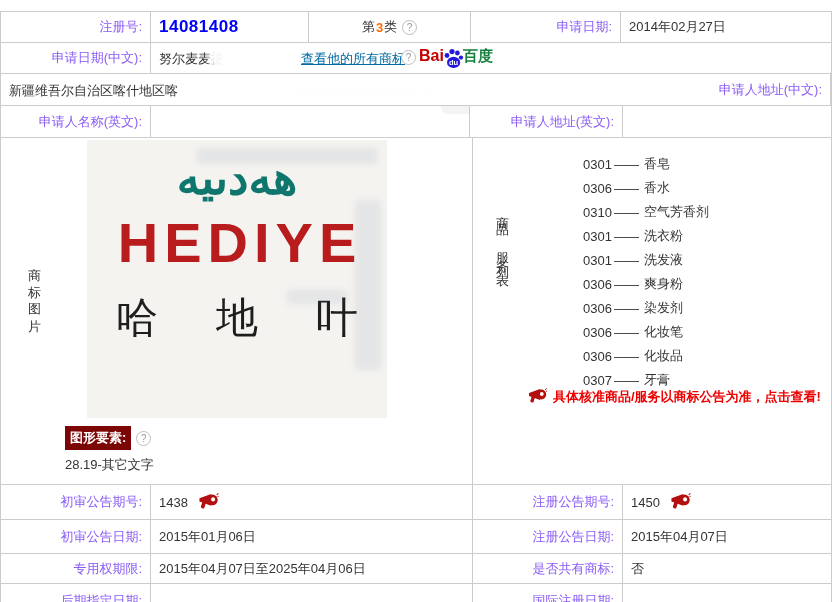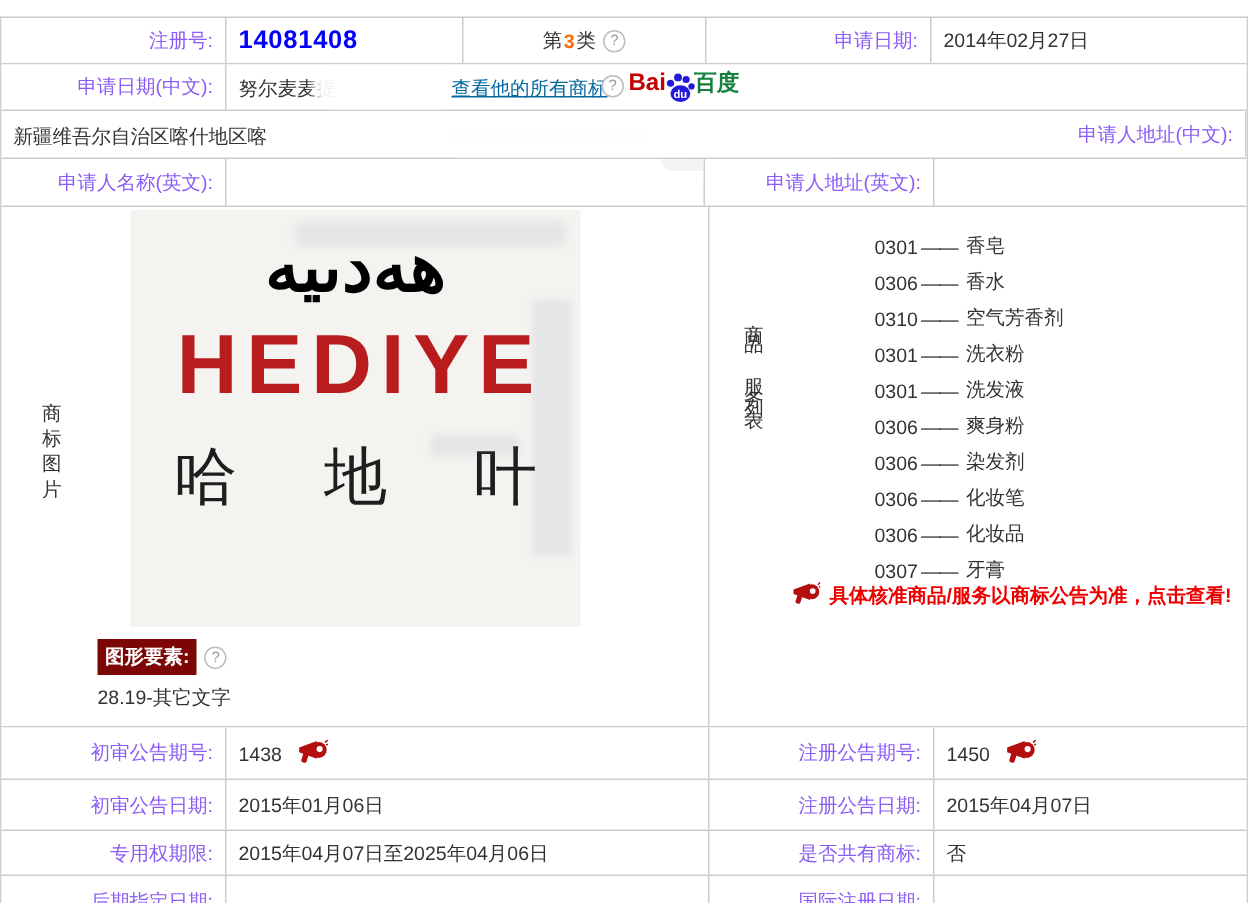--- a/index.html
+++ b/index.html
@@ -24,21 +24,21 @@
   .smudge{position:absolute;background:rgba(255,255,255,.93);border-radius:8px;
           box-shadow:0 0 6px 4px rgba(255,255,255,.9);}
   .blurtxt{filter:blur(2.5px);opacity:.4;color:#777;white-space:nowrap;}
   .baidu{display:inline-flex;align-items:flex-start;cursor:pointer;}
   .baidu .bai{color:#c40000;font-weight:bold;font-size:16px;line-height:16px;}
   .baidu .cn{color:#15803d;font-weight:bold;font-size:15px;line-height:16px;}
   .vlabel{writing-mode:vertical-rl;text-orientation:upright;font-size:13px;color:#333;
           white-space:nowrap;}
   .tmimg{position:absolute;left:86px;top:2px;width:300px;height:278px;
          background:#f4f3f0;display:flex;flex-direction:column;align-items:center;overflow:hidden;}
-  .tmimg .ar{font-size:46px;font-weight:bold;color:#000000;margin-top:6px;direction:rtl;line-height:1.4;}
+  .tmimg .ar{font-size:46px;font-weight:bold;color:#0f766e;margin-top:6px;direction:rtl;line-height:1.4;}
   .tmimg .lat{font-size:56px;font-weight:bold;color:#b91c1c;letter-spacing:6px;margin-right:-6px;
               margin-top:2px;line-height:1.1;}
   .tmimg .cnm{font-size:42px;color:#1e1e1e;letter-spacing:58px;margin-right:-58px;margin-top:16px;}
   .ghost{position:absolute;background:rgba(90,110,150,.10);filter:blur(3px);border-radius:3px;}
   .figbadge{display:inline-block;background:#7c0606;color:#fff;font-weight:bold;font-size:13px;
             padding:3px 5px;}
   .figval{font-size:13px;color:#333;}
   .goods-item{display:flex;align-items:center;height:24px;font-size:13px;color:#333;}
   .goods-item .code{width:31px;}
   .goods-item .dash{letter-spacing:-1px;}

